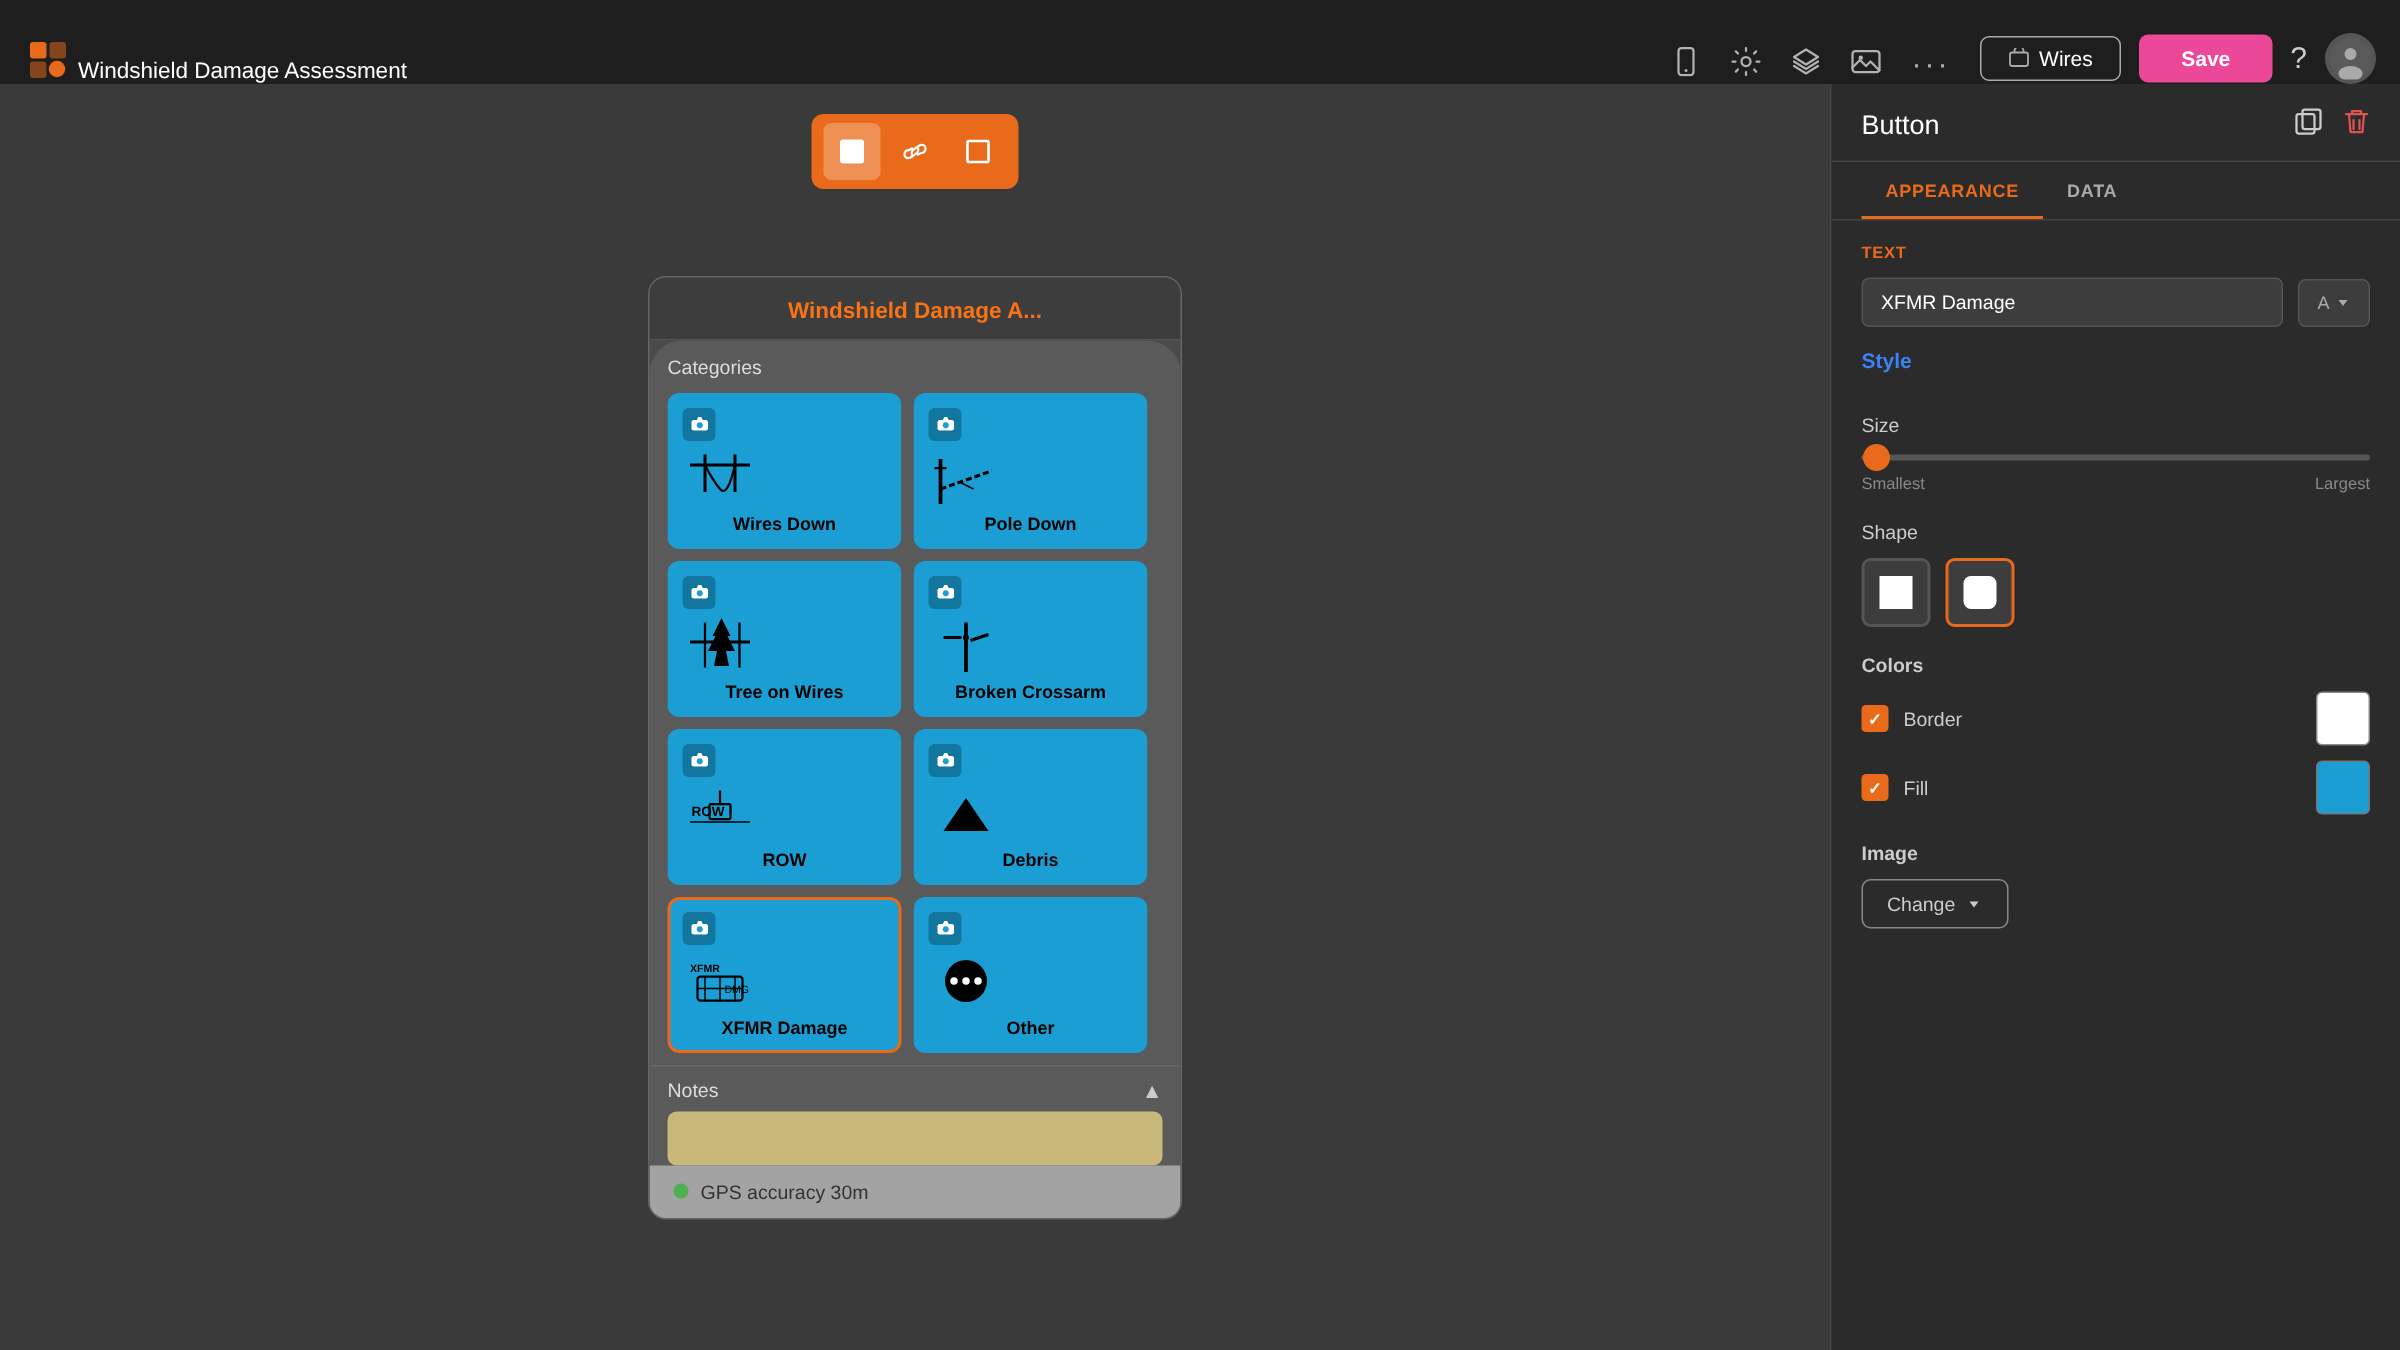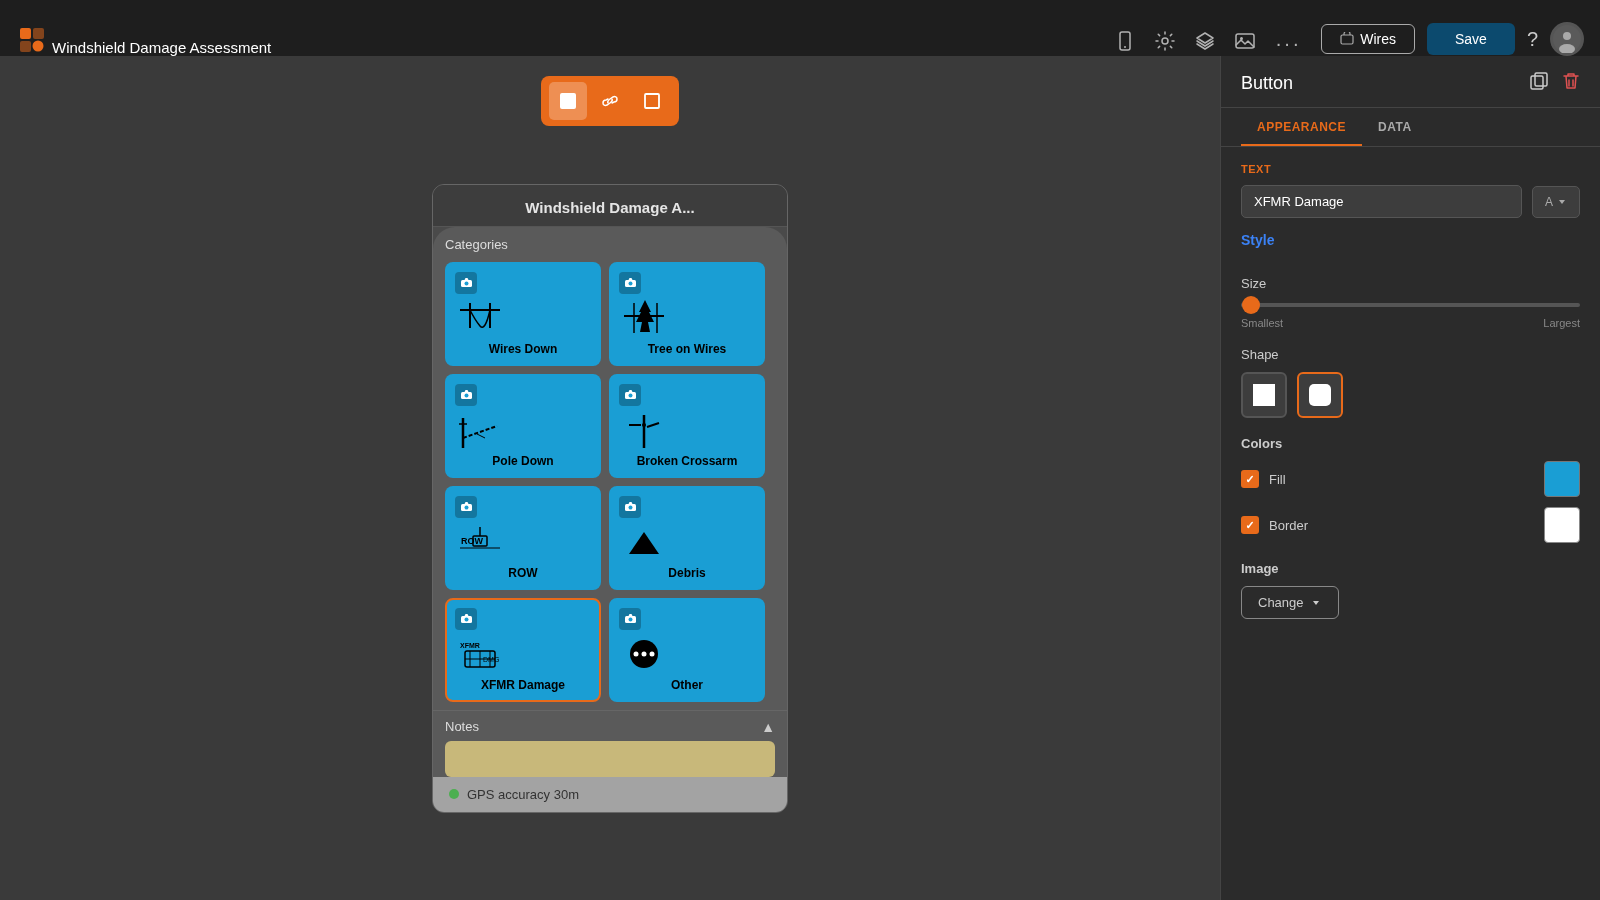--- a/index.html
+++ b/index.html
@@ -59,27 +59,27 @@
       color: #fff;
       border-radius: 6px;
       padding: 6px 18px;
       font-size: 14px;
       cursor: pointer;
       display: flex;
       align-items: center;
       gap: 6px;
     }
     .save-btn {
-      background: #0c4a6e;
+      background: #ec4899;
       border: none;
       color: #fff;
       border-radius: 6px;
       padding: 8px 28px;
       font-size: 14px;
-      font-weight: 400;
+      font-weight: 700;
       cursor: pointer;
     }
     .help-icon {
       color: #ccc;
       font-size: 20px;
       cursor: pointer;
     }
     .avatar {
       width: 34px;
       height: 34px;
@@ -148,21 +148,21 @@
       border: 1.5px solid #666;
       margin-top: 40px;
       position: relative;
     }
     .phone-header {
       background: #3d3d3d;
       padding: 14px 16px 10px;
       text-align: center;
       font-size: 15px;
       font-weight: 600;
-      color: #e5e5e5;
+      color: #f97316;
       border-bottom: 1px solid #555;
     }
     .phone-body {
       background: #5a5a5a;
       padding: 0;
       position: relative;
       border-radius: 22px;
     }
 
     
@@ -630,48 +630,48 @@
                 <div class="camera-icon">
                   <svg width="13" height="11" viewBox="0 0 13 11" fill="white">
                     <rect x="1" y="3" width="11" height="7" rx="1.5" fill="white"></rect>
                     <circle cx="6.5" cy="6.5" r="2" fill="#1a9ed4"></circle>
                     <path d="M4.5 3L5.5 1h2l1 2" fill="white"></path>
                   </svg>
                 </div>
               </div>
               <div class="item-graphic">
                 <svg width="50" height="40" viewBox="0 0 50 40">
-                  <line x1="5" y1="18" x2="45" y2="18" stroke="#000" stroke-width="2"></line>
-                  <line x1="15" y1="5" x2="15" y2="35" stroke="#000" stroke-width="1.5"></line>
-                  <line x1="38" y1="5" x2="38" y2="35" stroke="#000" stroke-width="1.5"></line>
-                  <polygon points="26,2 20,14 22,14 17,24 23,24 21,34 31,34 29,24 35,24 30,14 32,14" fill="#000"></polygon>
+                  <line x1="8" y1="8" x2="8" y2="38" stroke="#000" stroke-width="2.5"></line>
+                  <line x1="4" y1="14" x2="12" y2="14" stroke="#000" stroke-width="1.5"></line>
+                  <path d="M8 28 L42 16" stroke="#000" stroke-width="2" stroke-dasharray="4,2"></path>
+                  <line x1="22" y1="24" x2="30" y2="28" stroke="#000" stroke-width="1"></line>
                 </svg>
               </div>
-              <div class="item-label">Tree on Wires</div>
+              <div class="item-label">Pole Down</div>
             </div>
 
             <div class="grid-item">
               <div class="grid-item-icon-row">
                 <div class="camera-icon">
                   <svg width="13" height="11" viewBox="0 0 13 11" fill="white">
                     <rect x="1" y="3" width="11" height="7" rx="1.5" fill="white"></rect>
                     <circle cx="6.5" cy="6.5" r="2" fill="#1a9ed4"></circle>
                     <path d="M4.5 3L5.5 1h2l1 2" fill="white"></path>
                   </svg>
                 </div>
               </div>
               <div class="item-graphic">
                 <svg width="50" height="40" viewBox="0 0 50 40">
-                  <line x1="8" y1="8" x2="8" y2="38" stroke="#000" stroke-width="2.5"></line>
-                  <line x1="4" y1="14" x2="12" y2="14" stroke="#000" stroke-width="1.5"></line>
-                  <path d="M8 28 L42 16" stroke="#000" stroke-width="2" stroke-dasharray="4,2"></path>
-                  <line x1="22" y1="24" x2="30" y2="28" stroke="#000" stroke-width="1"></line>
+                  <line x1="5" y1="18" x2="45" y2="18" stroke="#000" stroke-width="2"></line>
+                  <line x1="15" y1="5" x2="15" y2="35" stroke="#000" stroke-width="1.5"></line>
+                  <line x1="38" y1="5" x2="38" y2="35" stroke="#000" stroke-width="1.5"></line>
+                  <polygon points="26,2 20,14 22,14 17,24 23,24 21,34 31,34 29,24 35,24 30,14 32,14" fill="#000"></polygon>
                 </svg>
               </div>
-              <div class="item-label">Pole Down</div>
+              <div class="item-label">Tree on Wires</div>
             </div>
 
             <div class="grid-item">
               <div class="grid-item-icon-row">
                 <div class="camera-icon">
                   <svg width="13" height="11" viewBox="0 0 13 11" fill="white">
                     <rect x="1" y="3" width="11" height="7" rx="1.5" fill="white"></rect>
                     <circle cx="6.5" cy="6.5" r="2" fill="#1a9ed4"></circle>
                     <path d="M4.5 3L5.5 1h2l1 2" fill="white"></path>
                   </svg>
@@ -853,27 +853,27 @@
           <div class="shape-btn selected">
             <div class="shape-rounded"></div>
           </div>
         </div>
       </div>
 
       <div class="colors-section">
         <div class="colors-title">Colors</div>
         <div class="color-row">
           <div class="color-checkbox"></div>
-          <span class="color-label">Fill</span>
-          <div class="color-swatch" style="background:#1a9ed4;"></div>
+          <span class="color-label">Border</span>
+          <div class="color-swatch" style="background:#ffffff; border: 1.5px solid #888;"></div>
         </div>
         <div class="color-row">
           <div class="color-checkbox"></div>
-          <span class="color-label">Border</span>
-          <div class="color-swatch" style="background:#ffffff; border: 1.5px solid #888;"></div>
+          <span class="color-label">Fill</span>
+          <div class="color-swatch" style="background:#1a9ed4;"></div>
         </div>
       </div>
 
       <div class="image-section">
         <div class="image-title">Image</div>
         <button class="change-btn">
           <span>Change</span>
           <svg width="12" height="12" viewBox="0 0 12 12" fill="#ccc">
             <path d="M3 4l3 4 3-4H3z"></path>
           </svg>

